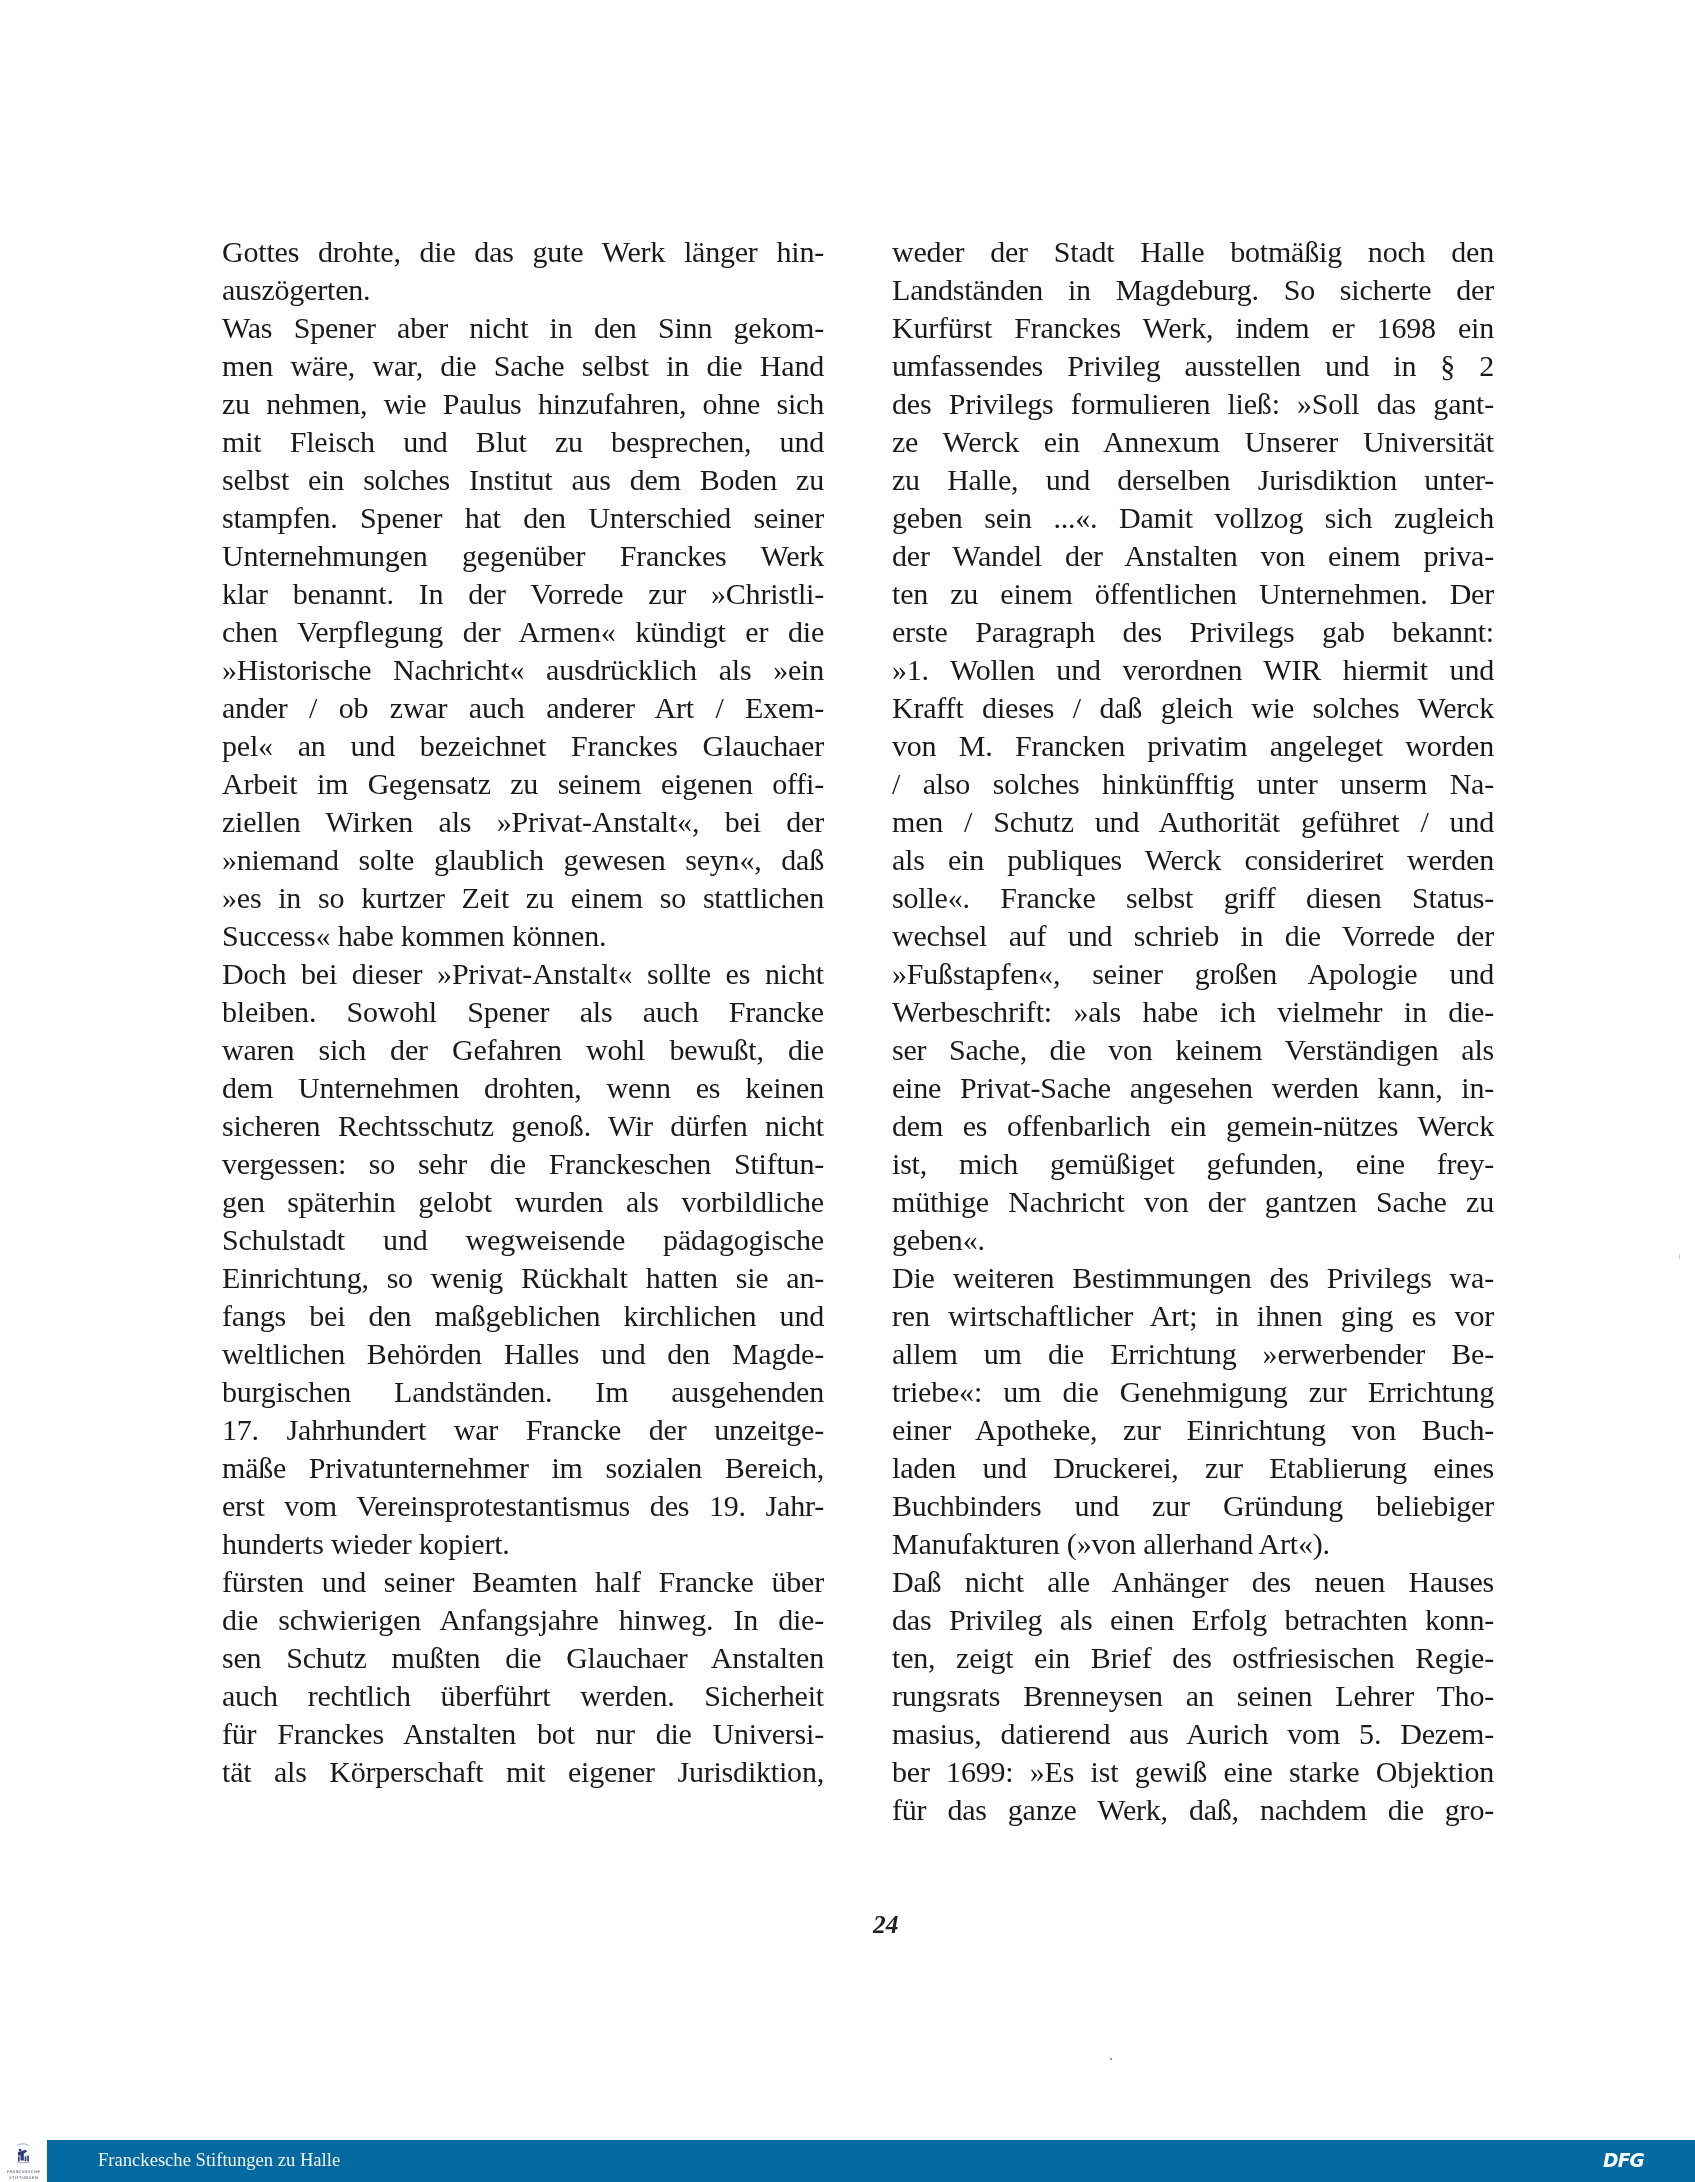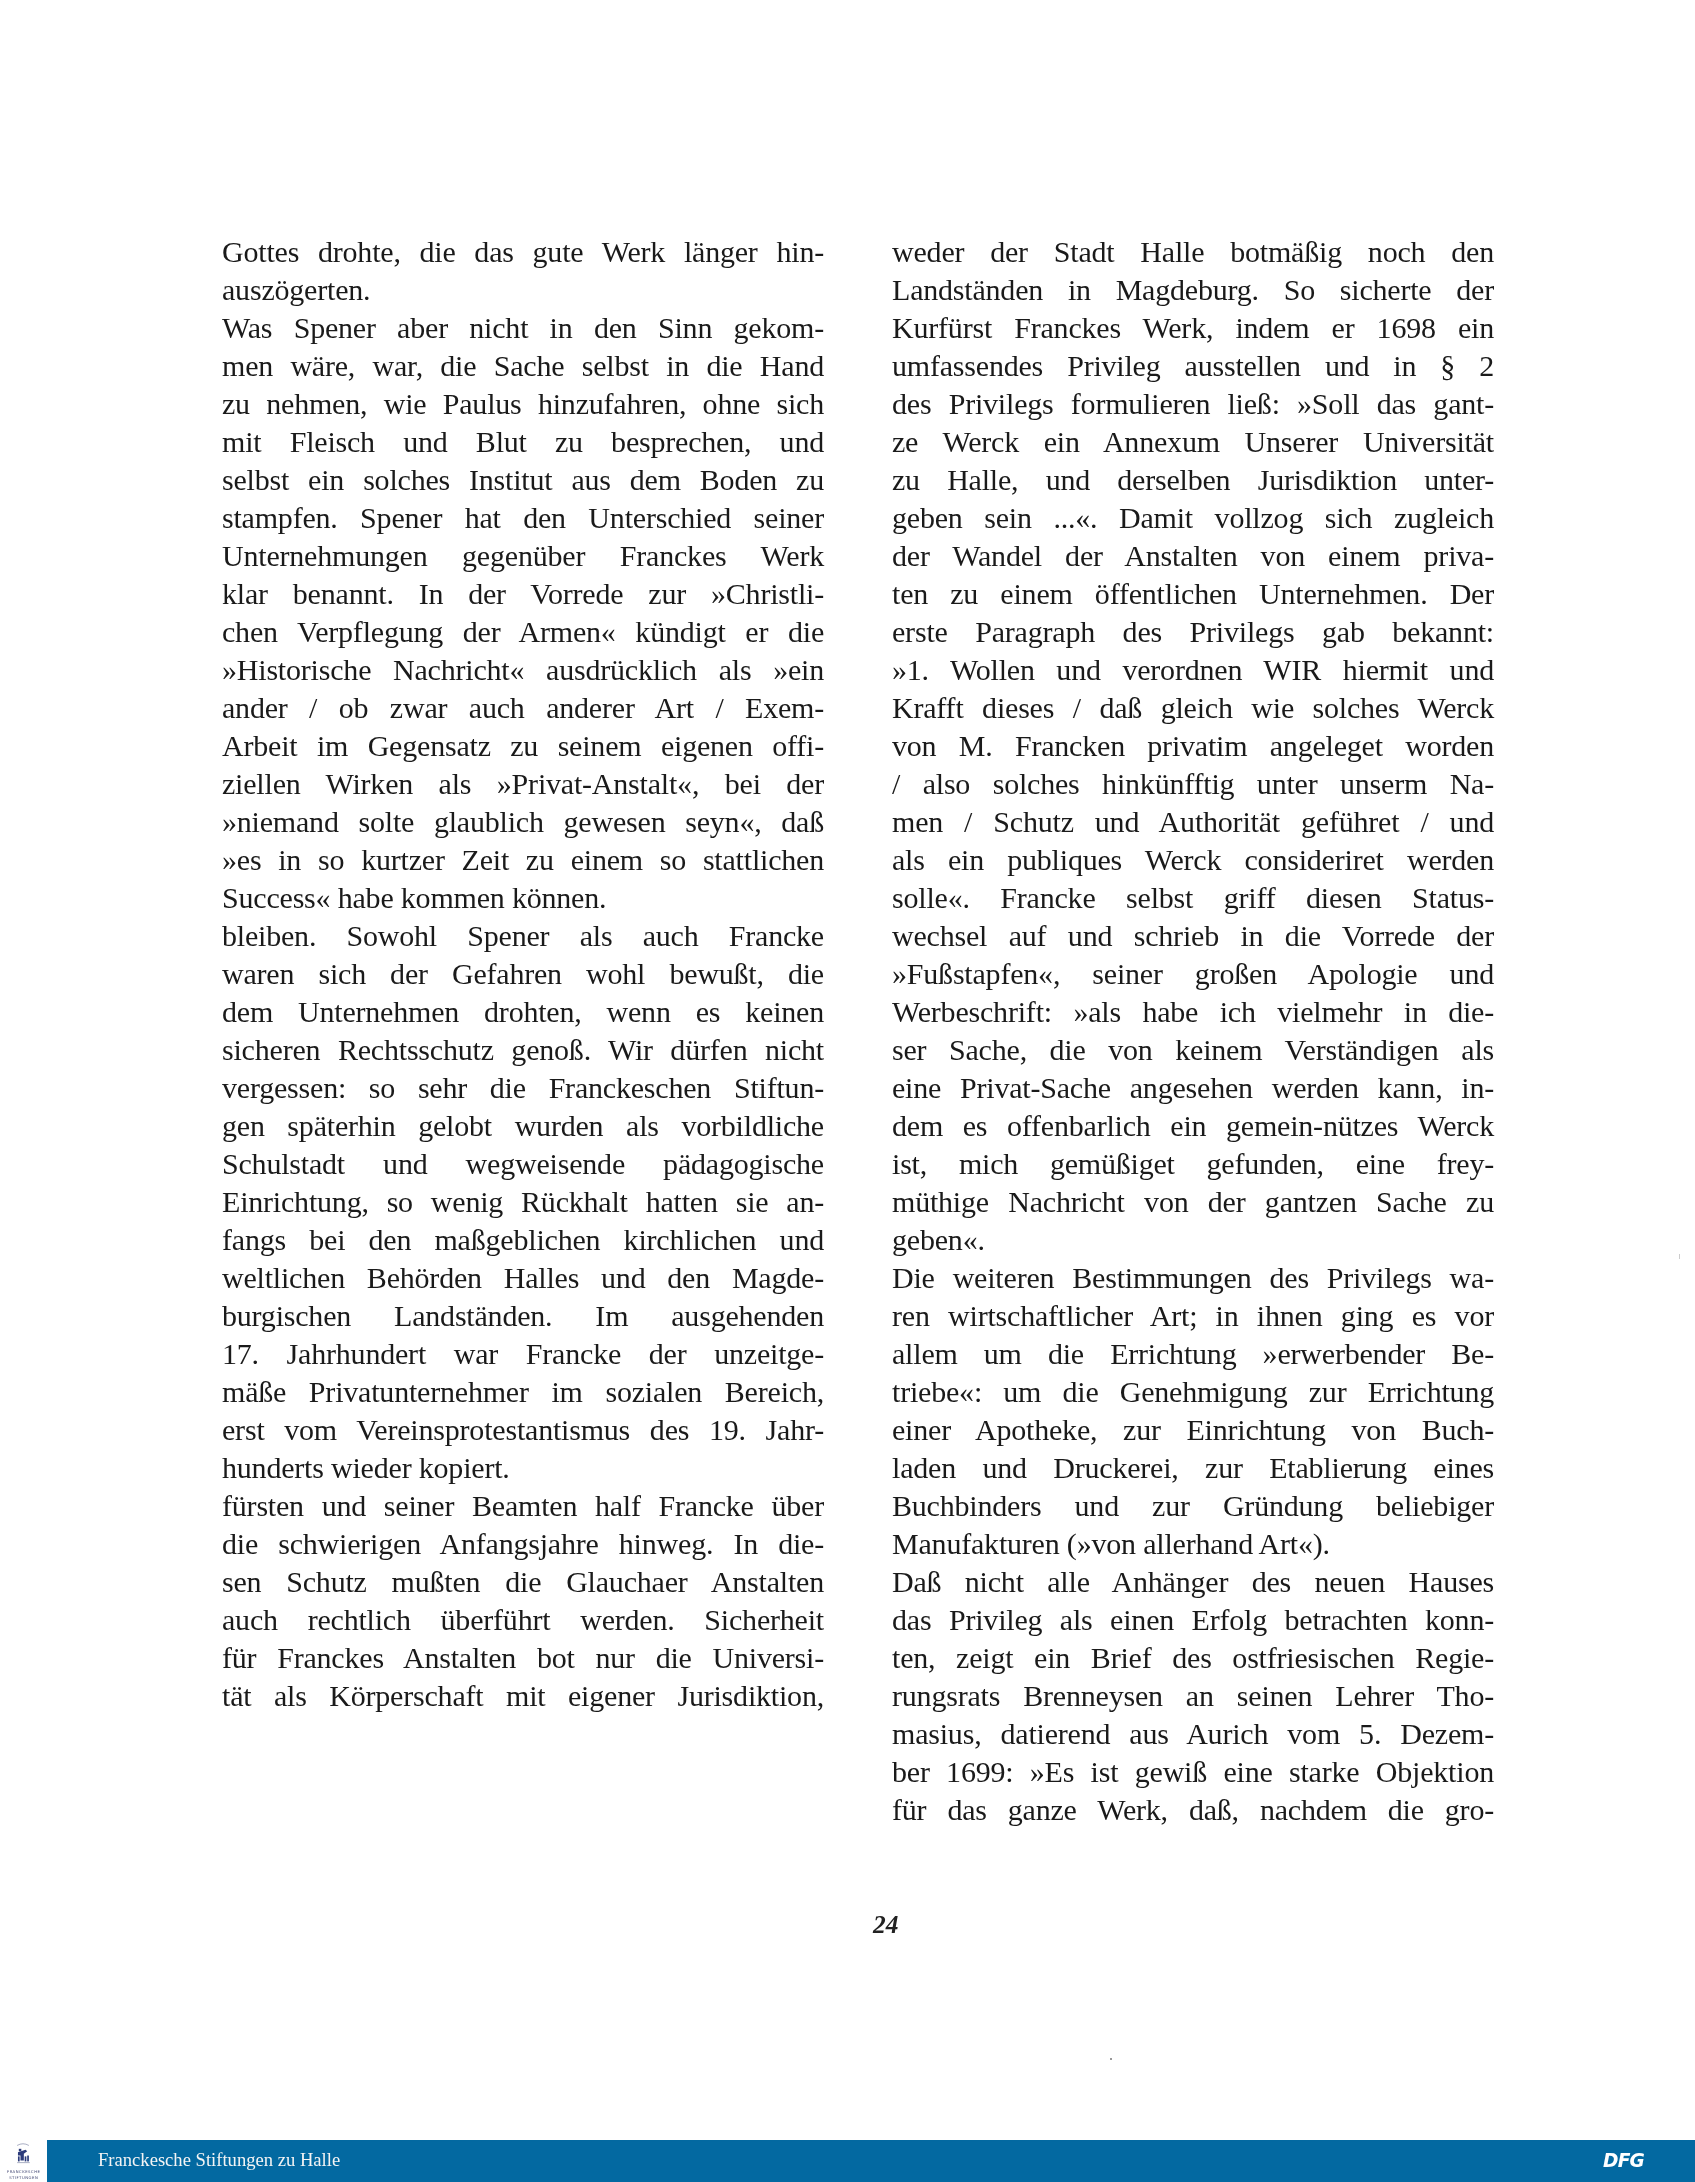--- a/index.html
+++ b/index.html
@@ -58,25 +58,27 @@
       <span class="line">men wäre, war, die Sache selbst in die Hand</span>
       <span class="line">zu nehmen, wie Paulus hinzufahren, ohne sich</span>
       <span class="line">mit Fleisch und Blut zu besprechen, und</span>
       <span class="line">selbst ein solches Institut aus dem Boden zu</span>
       <span class="line">stampfen. Spener hat den Unterschied seiner</span>
       <span class="line">Unternehmungen gegenüber Franckes Werk</span>
       <span class="line">klar benannt. In der Vorrede zur »Christli-</span>
       <span class="line">chen Verpflegung der Armen« kündigt er die</span>
       <span class="line">»Historische Nachricht« ausdrücklich als »ein</span>
       <span class="line">ander / ob zwar auch anderer Art / Exem-</span>
+      <span class="line">pel« an und bezeichnet Franckes Glauchaer</span>
       <span class="line">Arbeit im Gegensatz zu seinem eigenen offi-</span>
       <span class="line">ziellen Wirken als »Privat-Anstalt«, bei der</span>
       <span class="line">»niemand solte glaublich gewesen seyn«, daß</span>
       <span class="line">»es in so kurtzer Zeit zu einem so stattlichen</span>
       <span class="line last">Success« habe kommen können.</span>
+      <span class="line">Doch bei dieser »Privat-Anstalt« sollte es nicht</span>
       <span class="line">bleiben. Sowohl Spener als auch Francke</span>
       <span class="line">waren sich der Gefahren wohl bewußt, die</span>
       <span class="line">dem Unternehmen drohten, wenn es keinen</span>
       <span class="line">sicheren Rechtsschutz genoß. Wir dürfen nicht</span>
       <span class="line">vergessen: so sehr die Franckeschen Stiftun-</span>
       <span class="line">gen späterhin gelobt wurden als vorbildliche</span>
       <span class="line">Schulstadt und wegweisende pädagogische</span>
       <span class="line">Einrichtung, so wenig Rückhalt hatten sie an-</span>
       <span class="line">fangs bei den maßgeblichen kirchlichen und</span>
       <span class="line">weltlichen Behörden Halles und den Magde-</span>

